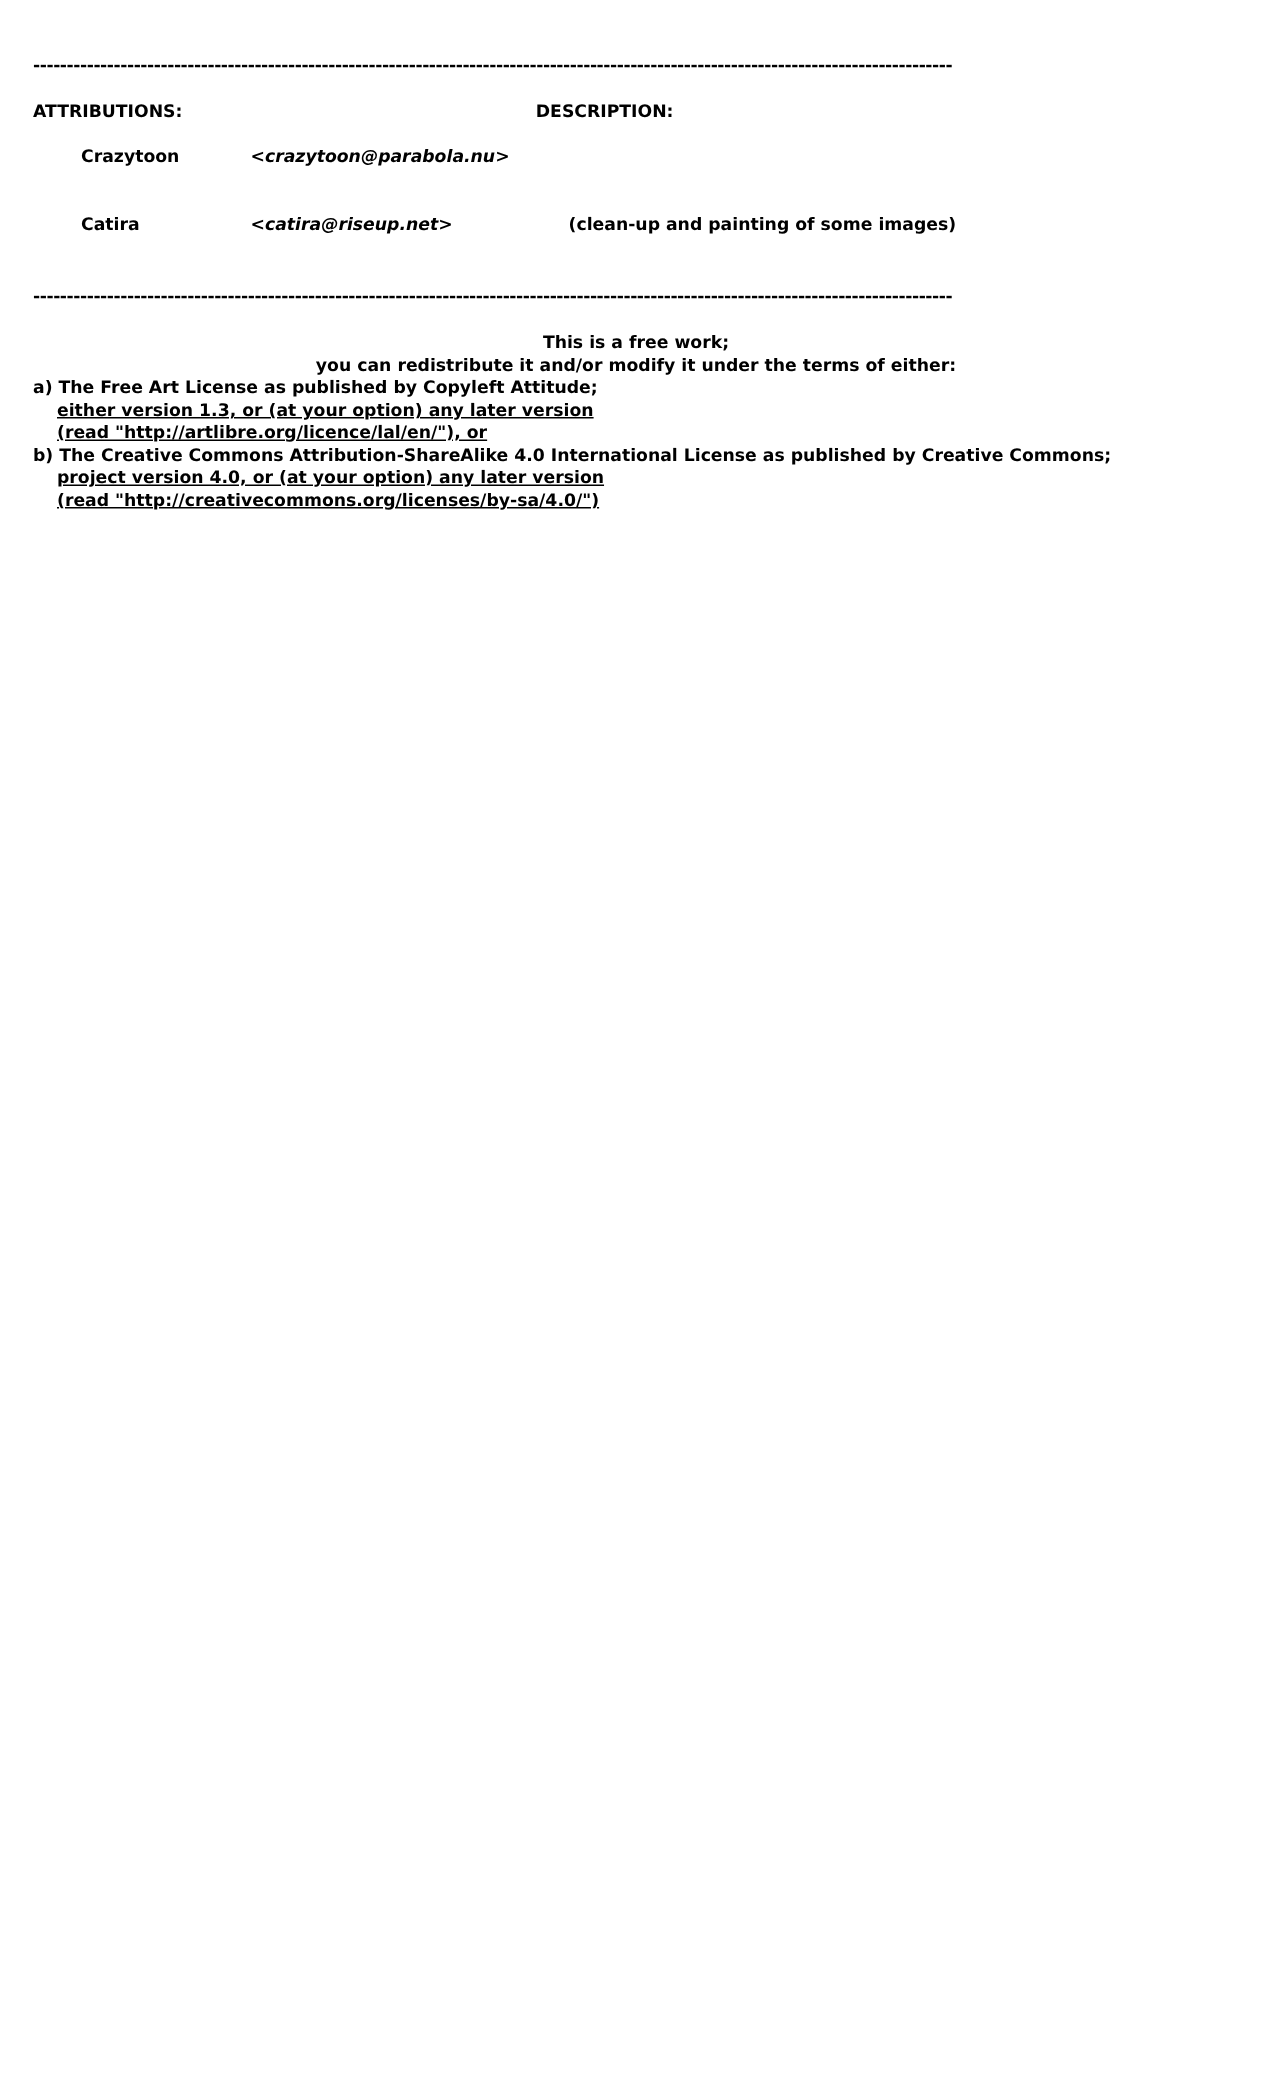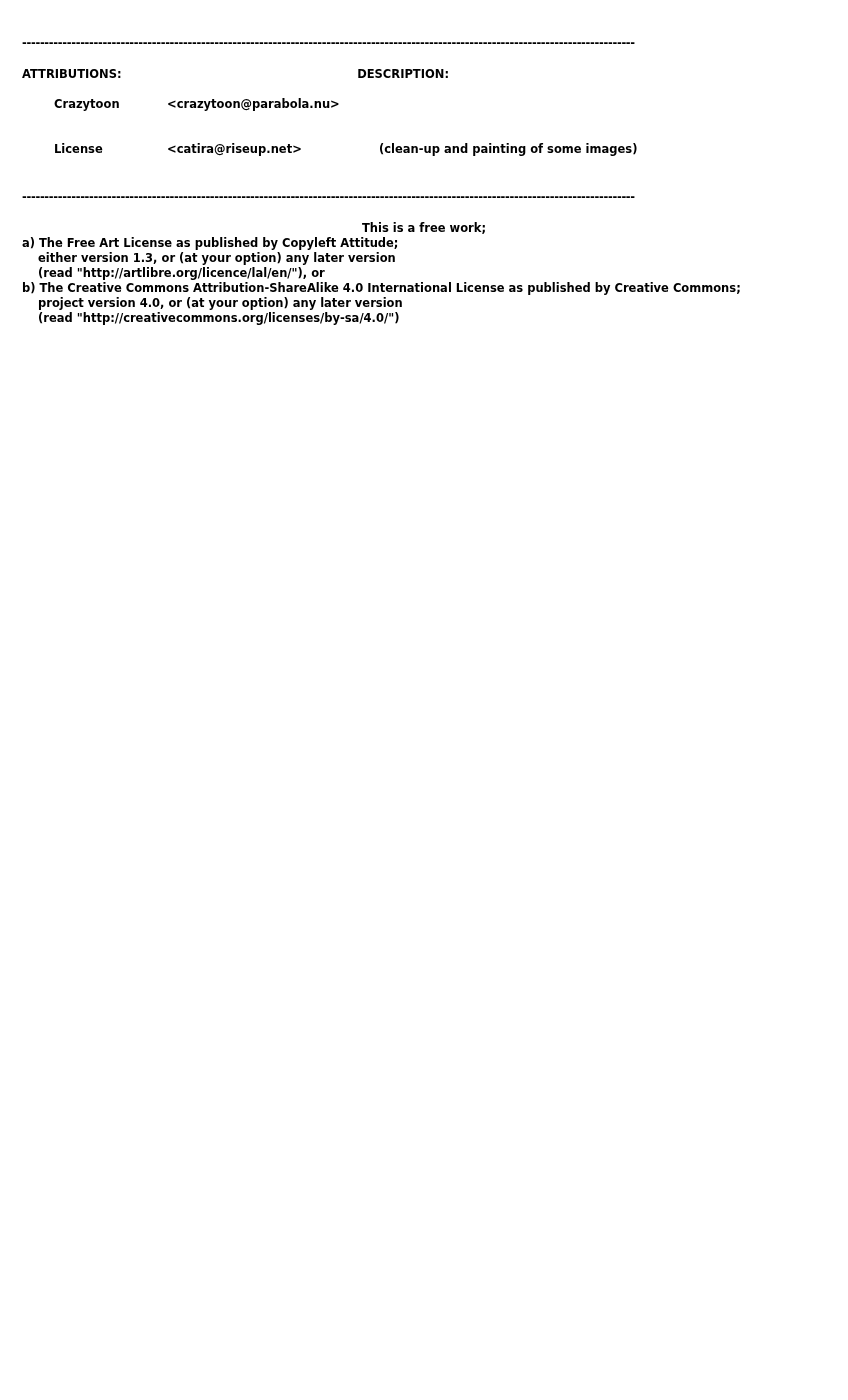--- a/index.html
+++ b/index.html
@@ -50,20 +50,21 @@
   }
   .col-name {
     display: inline-block;
     width: 113px;
     vertical-align: top;
   }
   .col-mail {
     display: inline-block;
     width: 212px;
     vertical-align: top;
+    font-style: italic;
   }
   .col-desc {
     display: inline-block;
     vertical-align: top;
   }
   .attr-row {
     font-weight: bold;
     font-size: 11.5px;
     line-height: 15px;
     white-space: pre;
@@ -72,20 +73,21 @@
     margin-bottom: 0;
   }
   .free-work {
     margin-top: 0;
     text-align: center;
   }
   .license-block {
   }
   .indent1 {
     padding-left: 16px;
+    text-decoration: underline;
   }
 </style>
 </head>
 <body>
 
 <div class="page">
   <div class="content">
 
 
     <div class="rule bold-line">-----------------------------------------------------------------------------------------------------------------------------------------</div>
@@ -97,29 +99,30 @@
     </div>
 
     <div class="attr-table">
 
       <div class="attr-row">
         <span class="col-name">Crazytoon</span><span class="col-mail">&lt;crazytoon@parabola.nu&gt;</span><span class="col-desc"></span>
       </div>
 
 
       <div class="attr-row">
-        <span class="col-name">License</span><span class="col-mail">&lt;catira@riseup.net&gt;</span><span class="col-desc">(clean-up and painting of some images)</span>
+        <span class="col-name">Catira</span><span class="col-mail">&lt;catira@riseup.net&gt;</span><span class="col-desc">(clean-up and painting of some images)</span>
       </div>
 
     </div>
 
     <div class="rule bold-line">-----------------------------------------------------------------------------------------------------------------------------------------</div>
 
     <div class="free-work">
       <div class="bold-line">This is a free work;</div>
+      <div class="bold-line">you can redistribute it and/or modify it under the terms of either:</div>
     </div>
 
     <div class="license-block">
       <div class="bold-line">a) The Free Art License as published by Copyleft Attitude;</div>
       <div class="bold-line indent1">either version 1.3, or (at your option) any later version</div>
       <div class="bold-line indent1">(read "http://artlibre.org/licence/lal/en/"), or</div>
     </div>
 
     <div class="license-block">
       <div class="bold-line">b) The Creative Commons Attribution-ShareAlike 4.0 International License as published by Creative Commons;</div>

